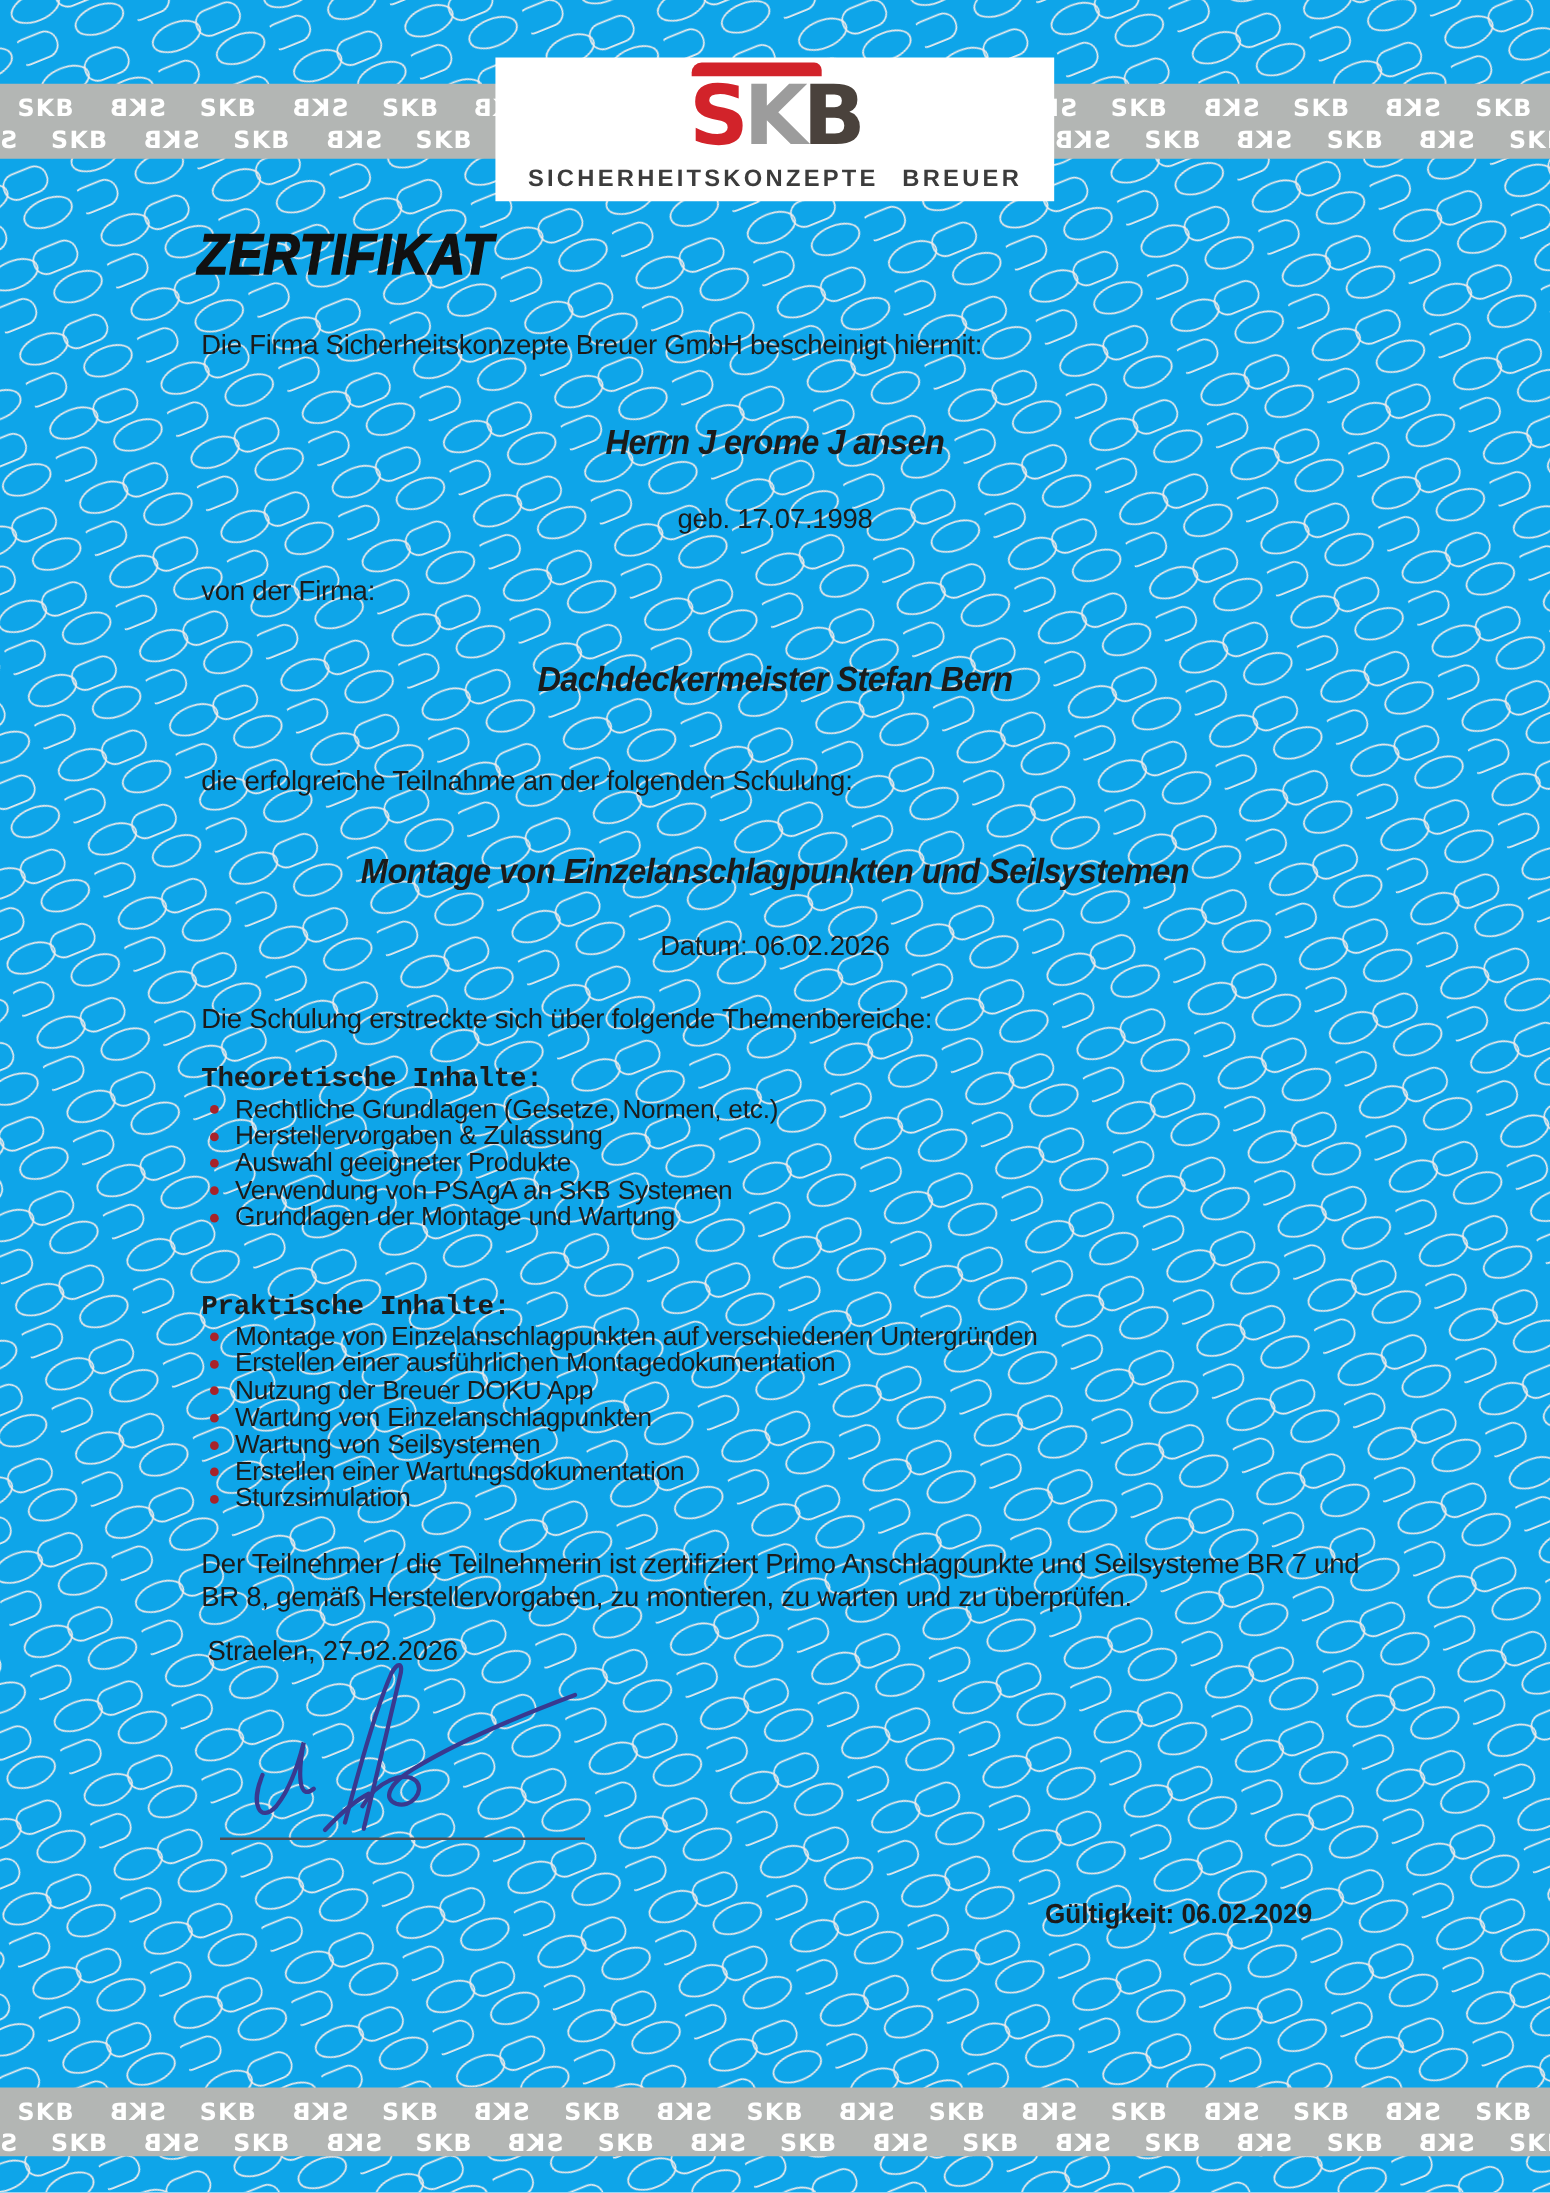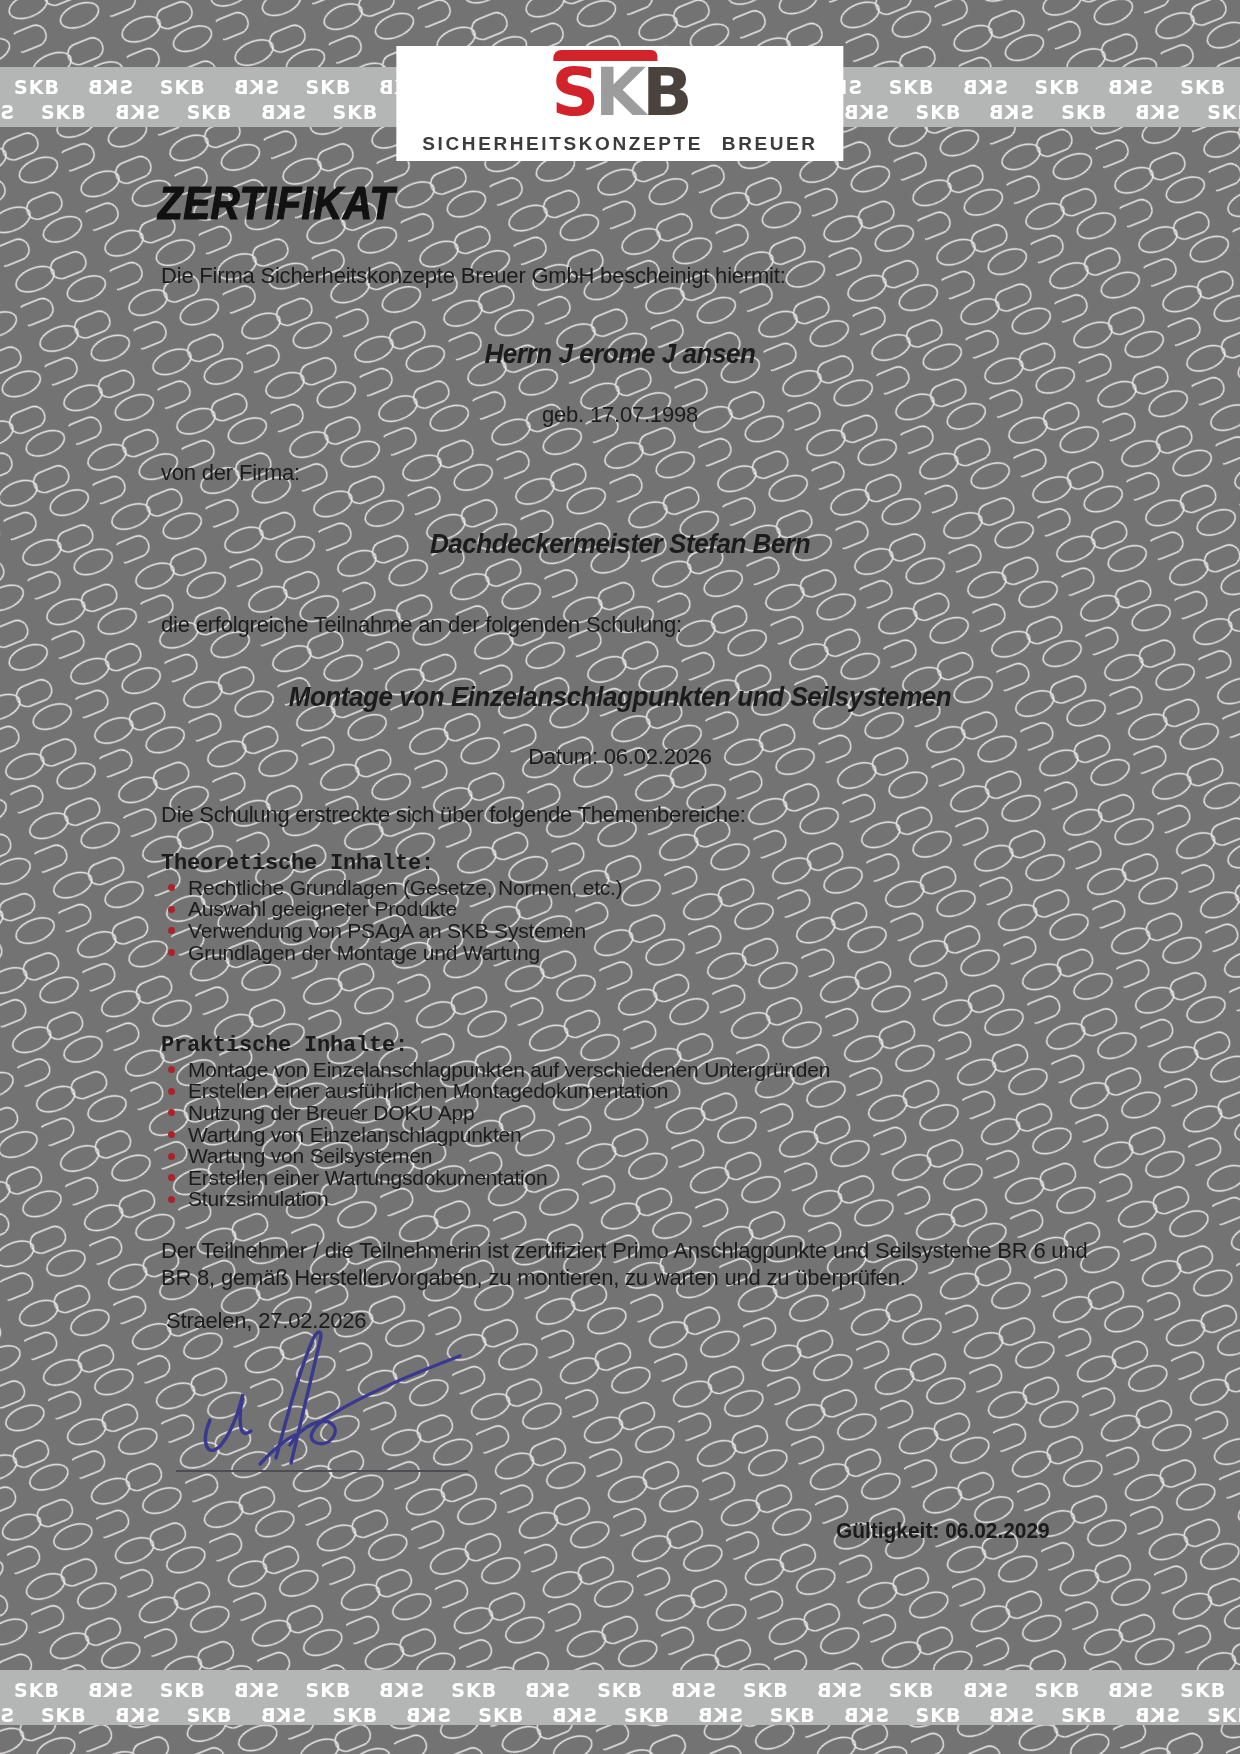--- a/index.html
+++ b/index.html
@@ -1,18 +1,18 @@
 <!DOCTYPE html>
 <html><head>
 <meta charset="utf-8">
 <style>
   html,body { margin:0; padding:0; background:#ffffff; }
   .page {
     position:relative; width:1240px; height:1754px; margin:0 auto;
-    background:#737373; overflow:hidden;
+    background:#0ea5e9; overflow:hidden;
     font-family:"Liberation Sans", sans-serif; color:#1b1b1b;
   }
   .watermark { position:absolute; inset:0; z-index:0; }
 
   
   .band { position:absolute; left:0; right:0; background:#b3b6b4; overflow:hidden; z-index:1; }
   .band-top { top:67px; height:60px; }
   .band-bottom { top:1670px; height:55px; }
   .band-row { display:flex; gap:27px; padding-left:14px; margin-top:9px; }
   .band-row.second { margin-left:-46px; margin-top:3px; }
@@ -179,20 +179,24 @@
     <div class="tb" style="top:802px; left:161px;">Die Schulung erstreckte sich über folgende Themenbereiche:</div>
 
     <div class="tb bold" style="top:851px; left:161px;">Theoretische Inhalte:</div>
     <ul class="topics tb" style="top:877px; left:161px;">
         <li>
           <span class="bullet" style="background: rgb(168, 35, 42);"></span>
           <span>Rechtliche Grundlagen (Gesetze, Normen, etc.)</span>
         </li>
         <li>
           <span class="bullet" style="background: rgb(168, 35, 42);"></span>
+          <span>Herstellervorgaben &amp; Zulassung</span>
+        </li>
+        <li>
+          <span class="bullet" style="background: rgb(168, 35, 42);"></span>
           <span>Auswahl geeigneter Produkte</span>
         </li>
         <li>
           <span class="bullet" style="background: rgb(168, 35, 42);"></span>
           <span>Verwendung von PSAgA an SKB Systemen</span>
         </li>
         <li>
           <span class="bullet" style="background: rgb(168, 35, 42);"></span>
           <span>Grundlagen der Montage und Wartung</span>
         </li>
@@ -223,21 +227,21 @@
         <li>
           <span class="bullet" style="background: rgb(168, 35, 42);"></span>
           <span>Erstellen einer Wartungsdokumentation</span>
         </li>
         <li>
           <span class="bullet" style="background: rgb(168, 35, 42);"></span>
           <span>Sturzsimulation</span>
         </li>
       </ul>
 
-    <div class="tb wrap" style="top:1237px; left:161px; width:950px;">Der Teilnehmer / die Teilnehmerin ist zertifiziert Primo Anschlagpunkte und Seilsysteme BR 6 und BR 8, gemäß Herstellervorgaben, zu montieren, zu warten und zu überprüfen.</div>
+    <div class="tb wrap" style="top:1237px; left:161px; width:950px;">Der Teilnehmer / die Teilnehmerin ist zertifiziert Primo Anschlagpunkte und Seilsysteme BR 7 und BR 8, gemäß Herstellervorgaben, zu montieren, zu warten und zu überprüfen.</div>
 
     <div class="tb" style="top:1308px; left:166px;">Straelen, 27.02.2026</div>
 
     <svg class="signature-svg" width="290" height="140" viewBox="0 0 290 140" aria-hidden="true">
       <g fill="none" stroke="#39398f" stroke-width="3.4" stroke-linecap="round">
         <path d="M20,92 C10,116 18,131 31,117 C44,101 50,78 53,66 C48,92 49,113 61,103"></path>
         <path d="M86,130 C97,88 112,36 123,11 C128,1 133,2 130,13 C122,46 111,94 101,135"></path>
         <path d="M70,136 C84,121 95,112 105,107"></path>
         <path d="M100,117 C111,97 134,88 143,97 C150,105 139,119 127,115 C116,111 121,99 141,87 C172,68 222,46 270,28"></path>
       </g>

